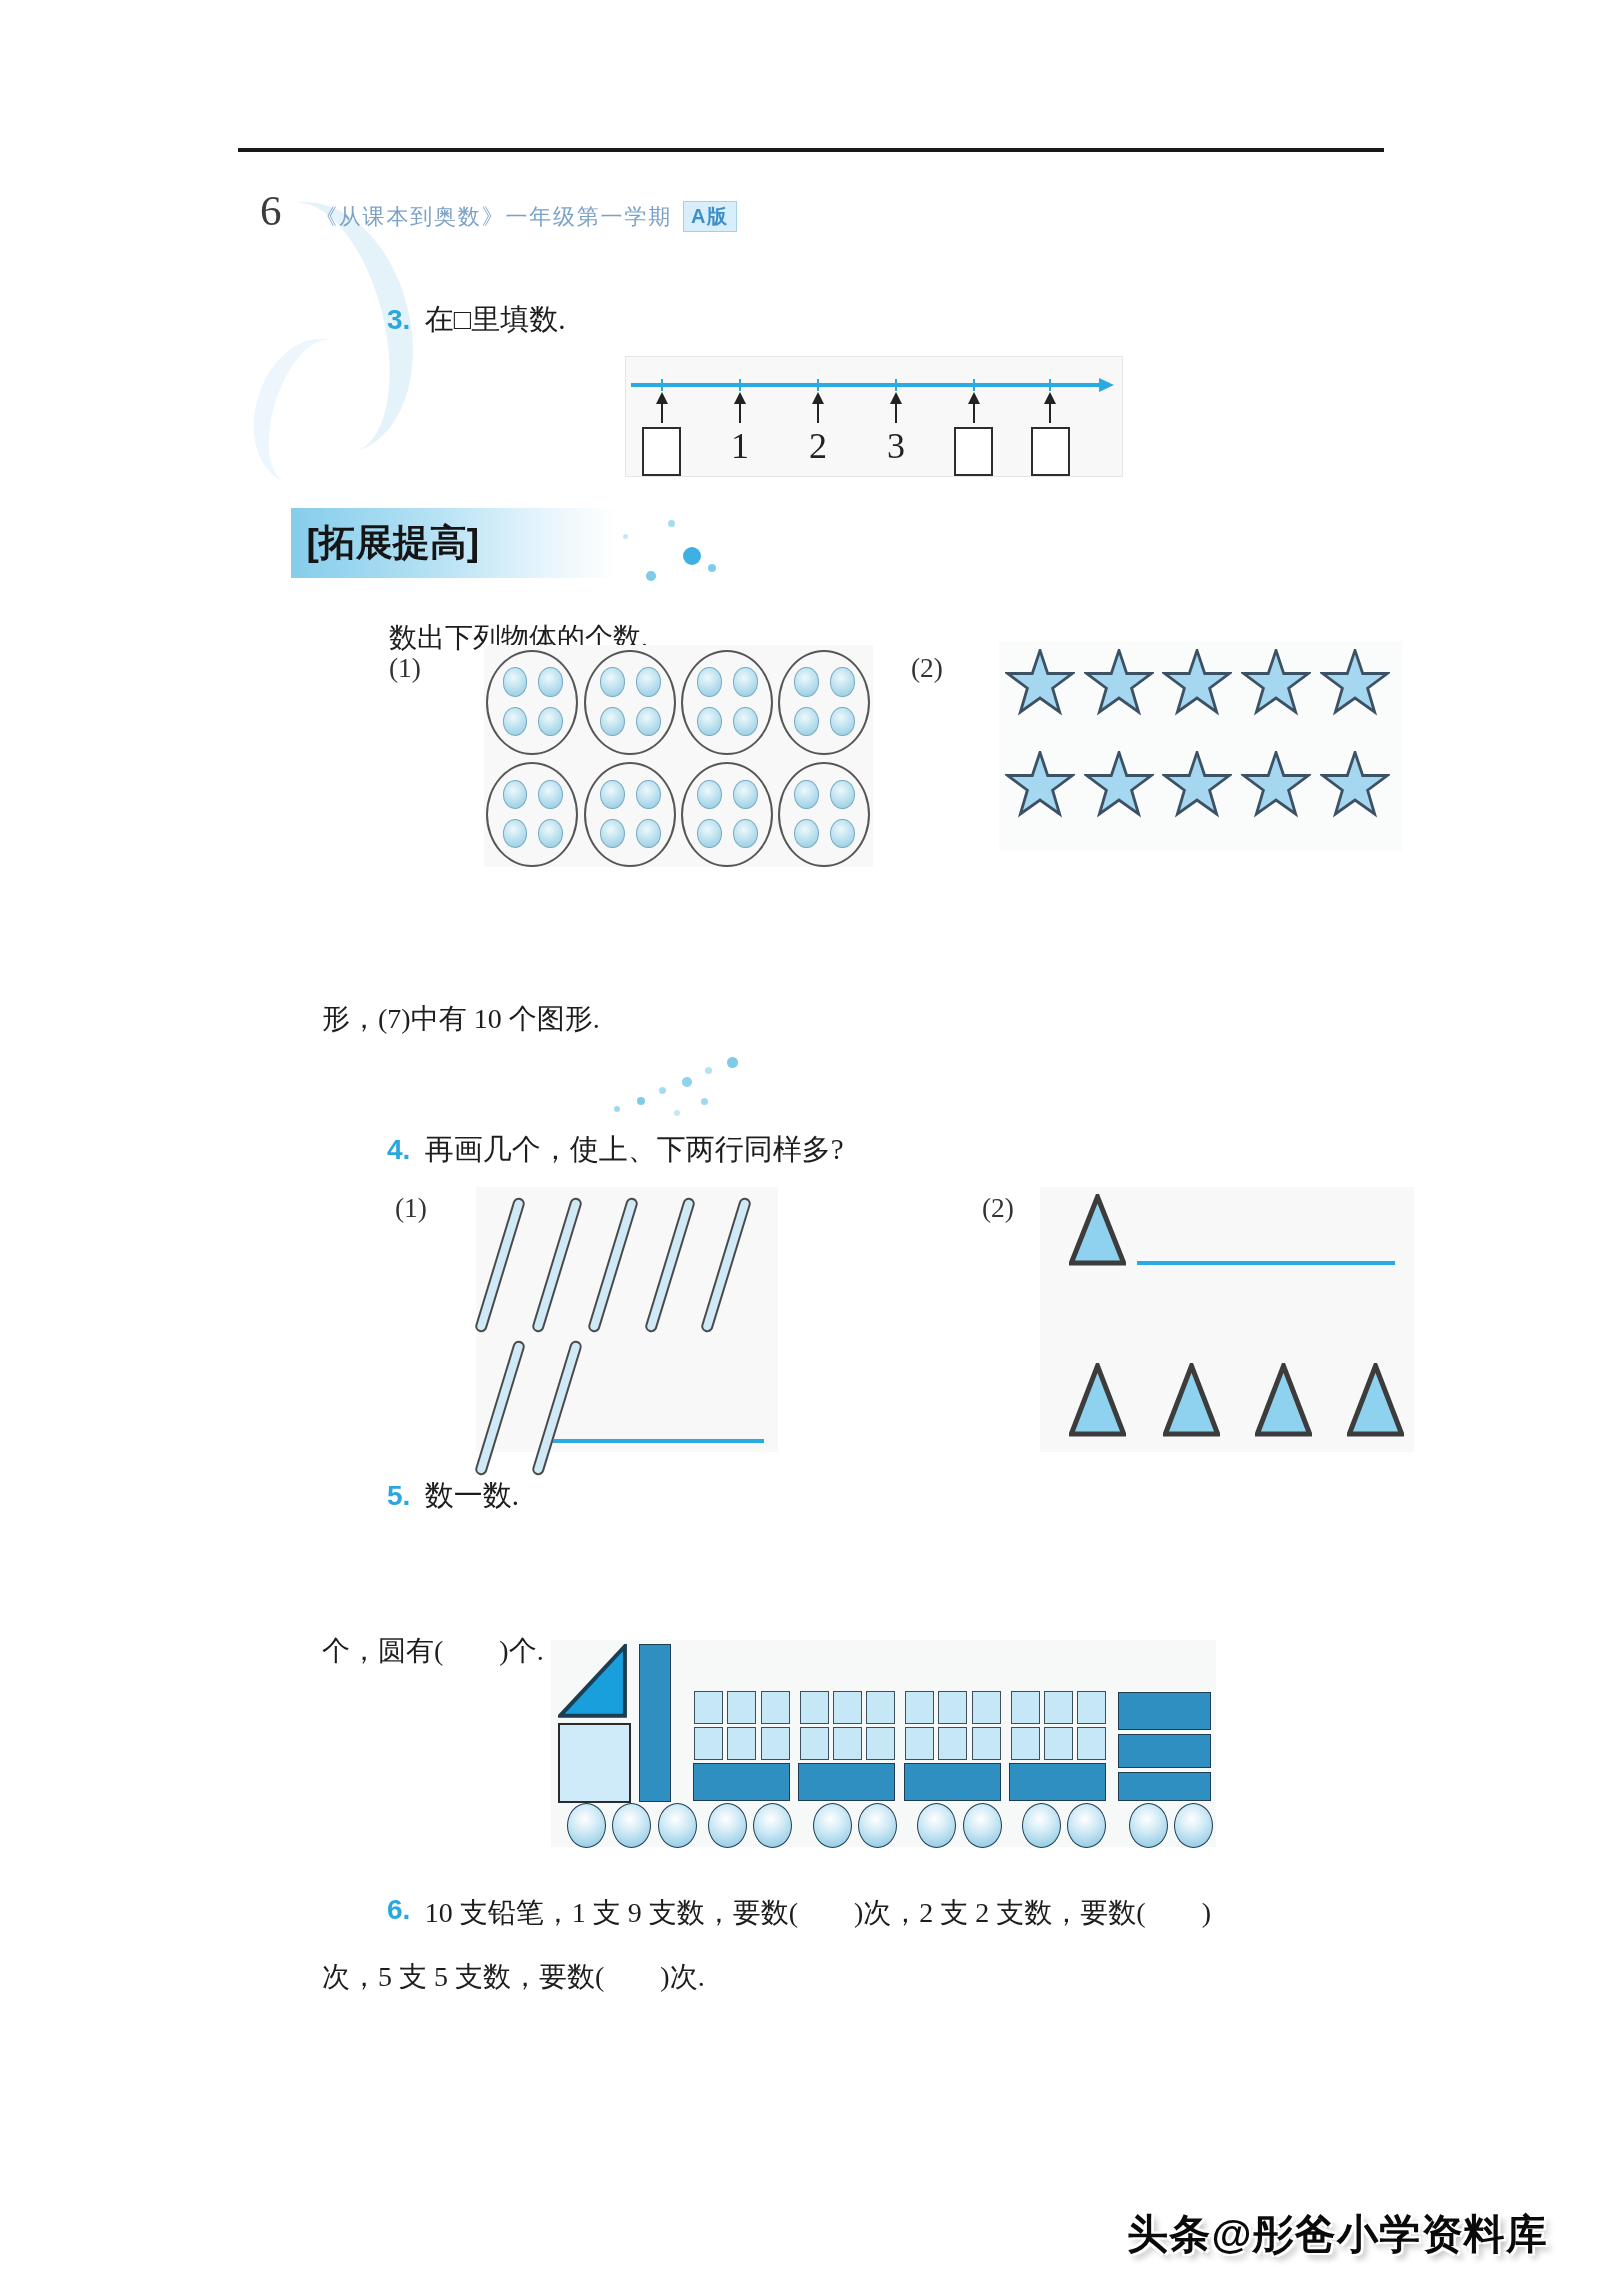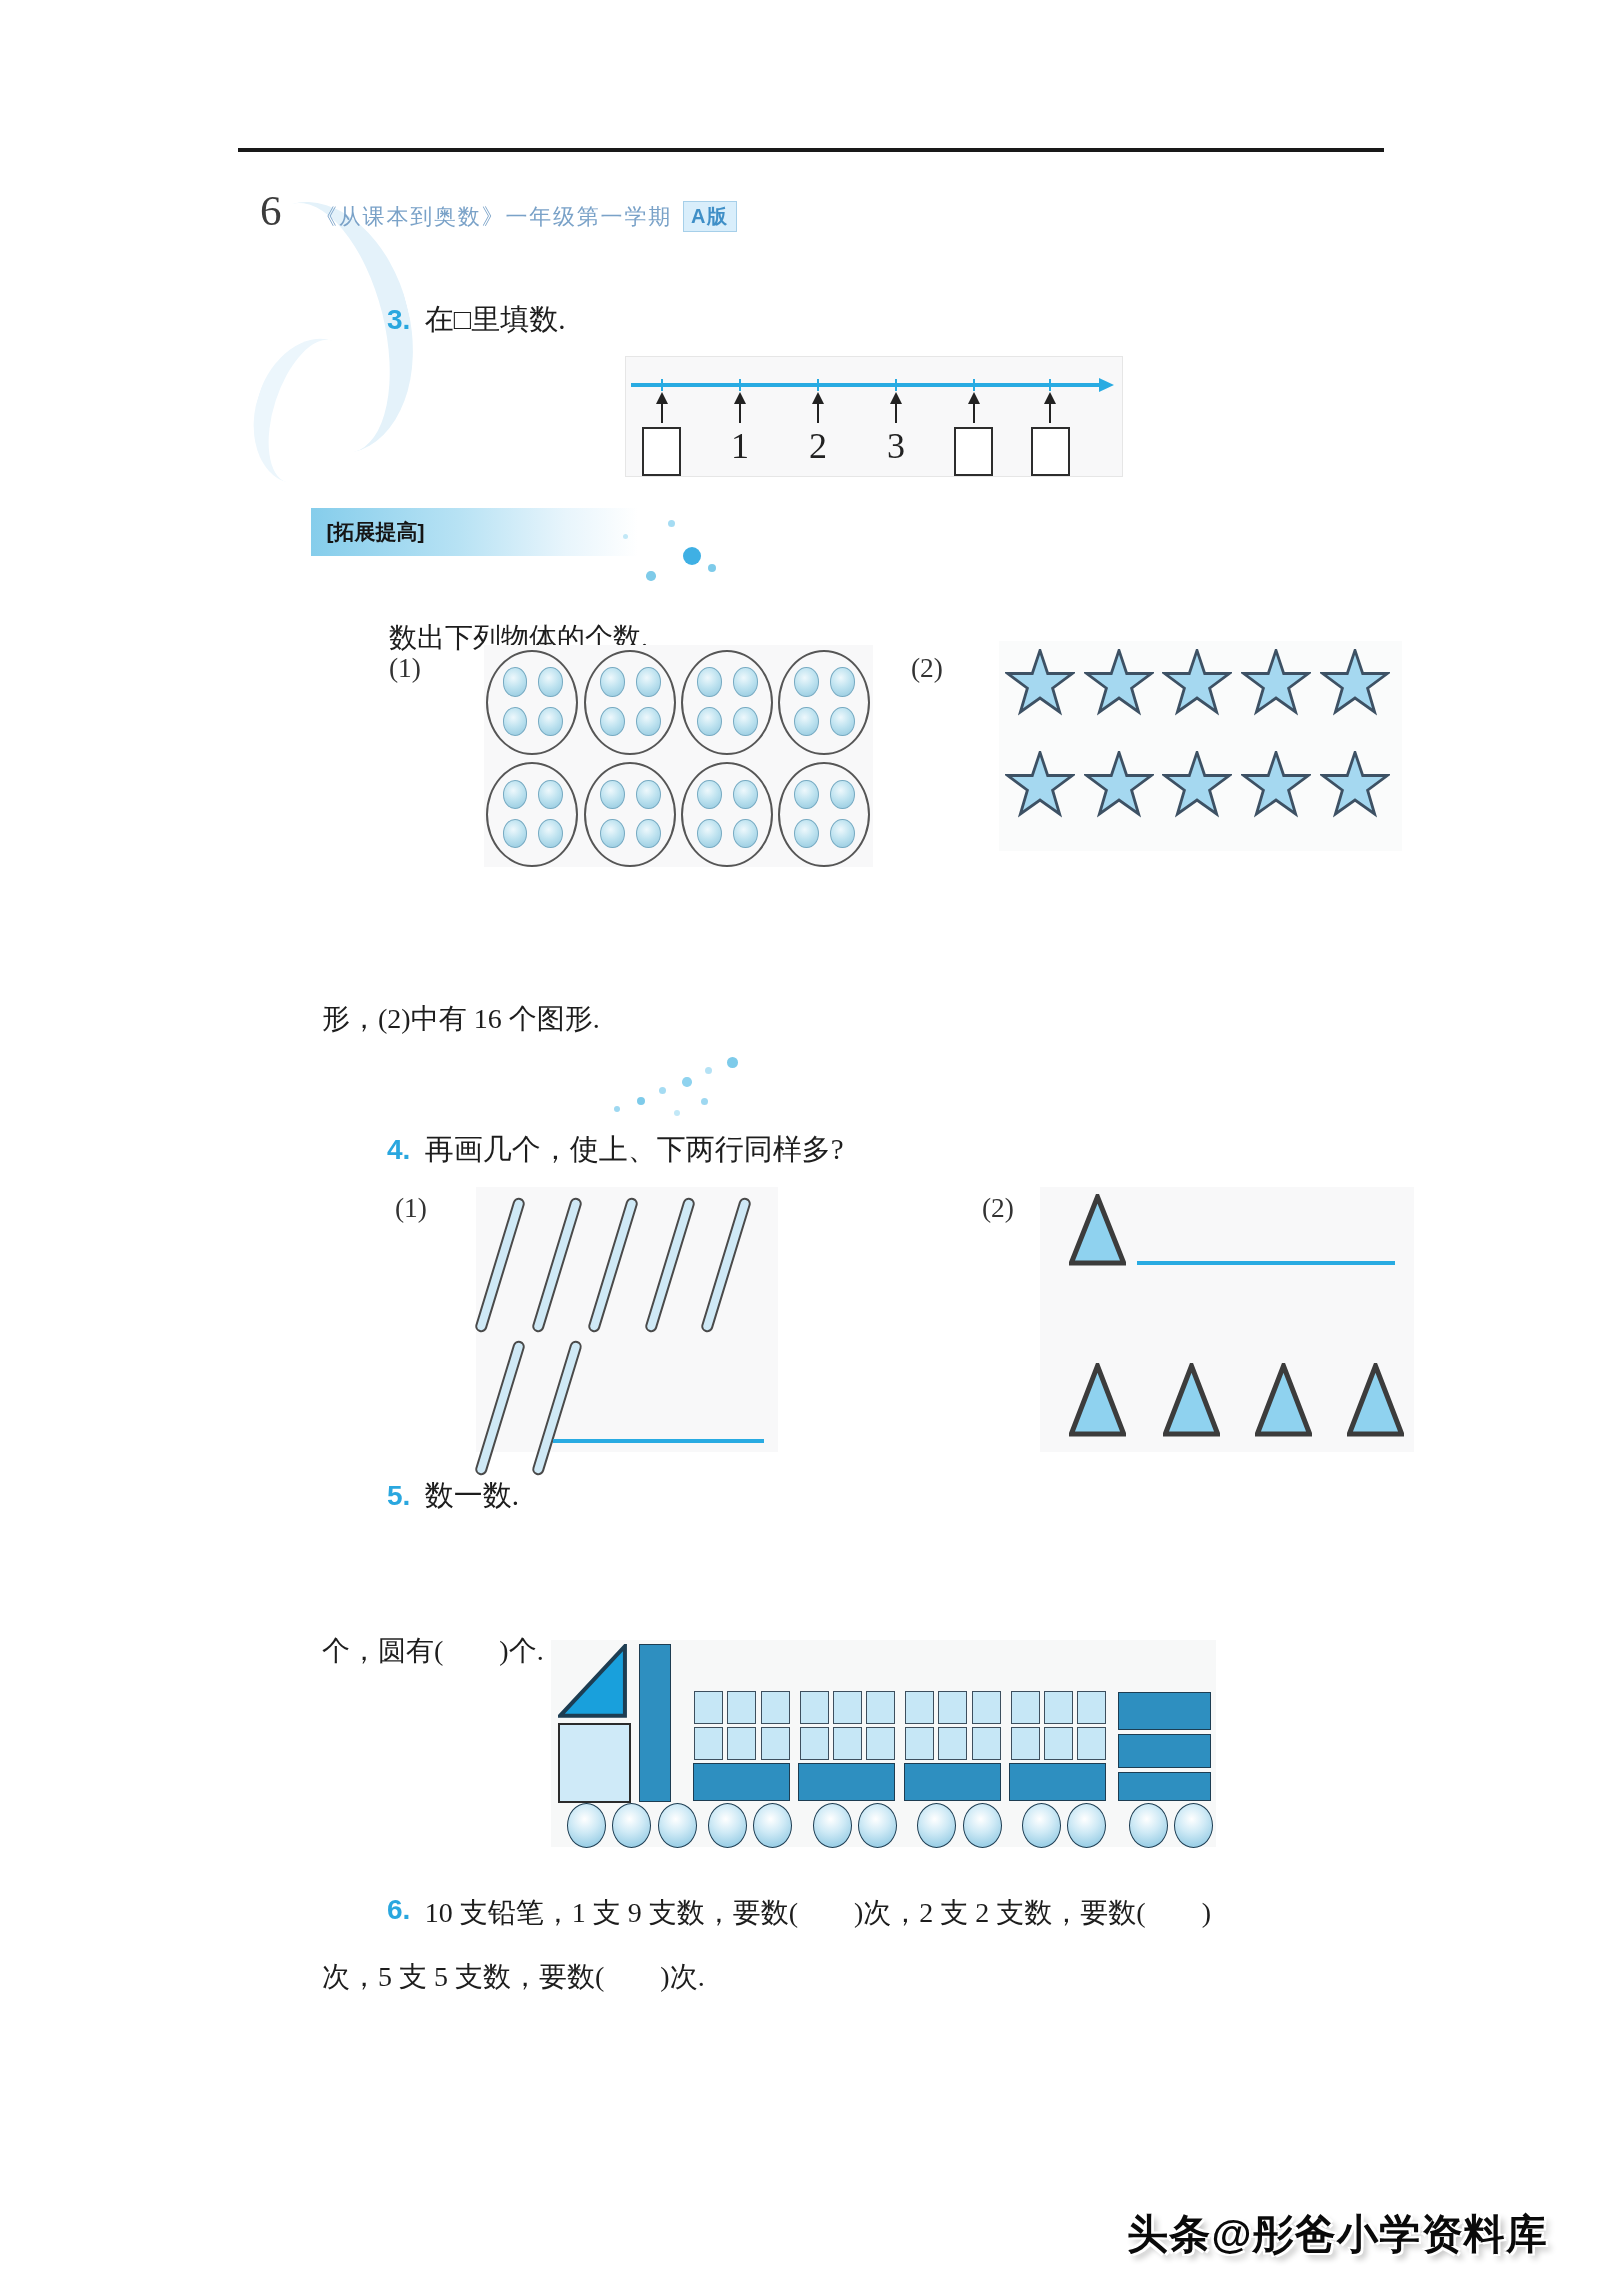--- a/index.html
+++ b/index.html
@@ -27,24 +27,24 @@
   .nl-fig{left:625px;top:356px;width:496px;height:119px;border:0.6px solid #e6e6e6;background:#f8f8f9;}
   .nl-line{position:absolute;height:3.6px;background:#29abe2;top:26px;}
   .nl-arrowhead{position:absolute;width:0;height:0;border-left:15.5px solid #29abe2;border-top:7.2px solid transparent;border-bottom:7.2px solid transparent;top:21px;}
   .nl-tick{position:absolute;width:2.4px;height:12px;top:22px;background:#29abe2;}
   .nl-upshaft{position:absolute;width:2.4px;height:20px;top:46px;background:#222;}
   .nl-uphead{position:absolute;width:0;height:0;border-bottom:12px solid #222;border-left:6px solid transparent;border-right:6px solid transparent;top:35px;}
   .nl-box{position:absolute;width:35px;height:45px;top:70px;border:2.4px solid #2d2d2d;background:#ffffff;}
   .nl-num{position:absolute;top:68px;font-size:36px;color:#222;width:26px;text-align:center;}
 
   
-  .banner{position:absolute;width:311px;height:48px;
+  .banner{position:absolute;width:311px;height:70px;
      background:linear-gradient(90deg,#85cdeb 0%,#b7e2f4 45%,#e8f5fc 78%,rgba(255,255,255,0) 100%);
-     display:flex;align-items:center;padding-left:15.5px;font-size:21px;font-weight:bold;color:#151515;
-     font-family:"Liberation Sans", sans-serif;margin-left:20px;}
+     display:flex;align-items:center;padding-left:15.5px;font-size:37px;font-weight:bold;color:#151515;
+     font-family:"Liberation Sans", sans-serif;}
   .b1{left:291px;top:508px;}
   .b2{left:291px;top:1043px;}
   .deco-dot{position:absolute;border-radius:50%;background:#54b9e6;}
 
   .instr{left:389px;top:588px;}
   .figlabel{position:absolute;font-size:27.4px;color:#333;}
   .l1{left:389px;top:653px;}
   .l2{left:911px;top:653px;}
 
   .circles-fig{left:484px;top:645px;width:389px;height:222px;}
@@ -215,21 +215,21 @@
           <polygon points="50,2 61,35 96,35 68,56 78,90 50,70 22,90 32,56 4,35 39,35" fill="#a5d8f0" stroke="#3d5164" stroke-width="4"></polygon>
         </svg></div>
       <div class="star-wrap" style="left: 242px; top: 110px;"><svg viewBox="0 0 100 100" width="70" height="70">
           <polygon points="50,2 61,35 96,35 68,56 78,90 50,70 22,90 32,56 4,35 39,35" fill="#a5d8f0" stroke="#3d5164" stroke-width="4"></polygon>
         </svg></div>
       <div class="star-wrap" style="left: 321px; top: 110px;"><svg viewBox="0 0 100 100" width="70" height="70">
           <polygon points="50,2 61,35 96,35 68,56 78,90 50,70 22,90 32,56 4,35 39,35" fill="#a5d8f0" stroke="#3d5164" stroke-width="4"></polygon>
         </svg></div>
     </div>
 
-  <div class="line hint2">形，(2)中有 16 个图形.</div>
+  <div class="line hint2">形，(7)中有 10 个图形.</div>
 
   <div id="deco2"></div>
 
   <div class="prob p4">
     <span class="pnum">4.</span>
     <span>再画几个，使上、下两行同样多?</span>
   </div>
   <div class="figlabel" style="left:395px;top:1193px;">(1)</div>
   <div class="figure sticks-fig" id="sticksfig">
       <div class="stick" style="left: 18px; top: 8.3px;"></div>

